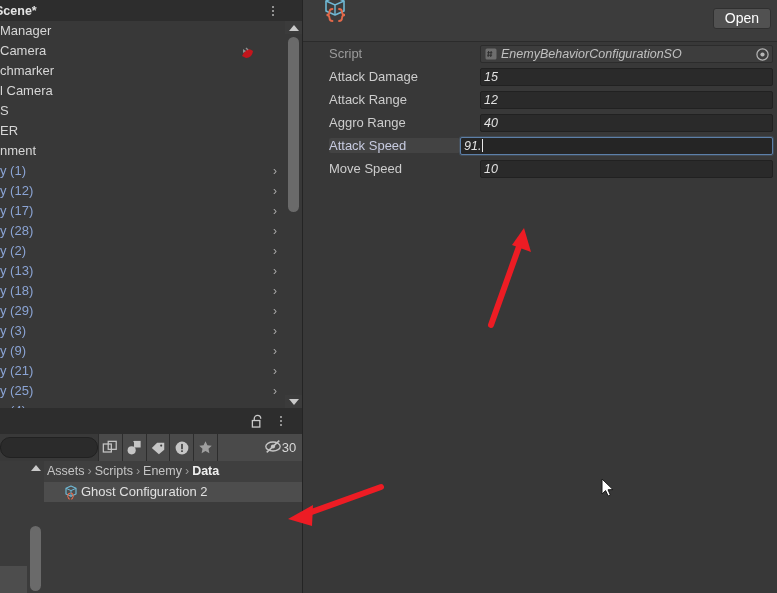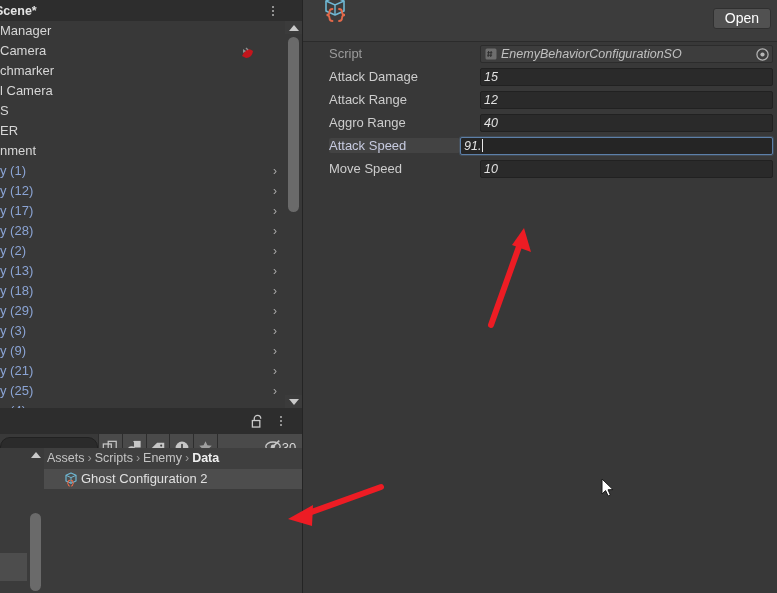--- a/index.html
+++ b/index.html
@@ -178,21 +178,21 @@
   .tb-btn.wide {
     width: 54px;
     gap: 0;
     font-size: 13px;
     color: #d8d8d8;
     padding-left: 40px;
   }
 
   #project-body {
     position: absolute;
-    left: 0; top: 40px; width: 302px; bottom: 0;
+    left: 0; top: 53px; width: 302px; bottom: 0;
     background: #0ea5e9;
   }
   #project-tree {
     position: absolute;
     left: 0; top: 0; width: 27px; bottom: 0;
     background: #3b3b3b;
   }
   #project-tree .sel {
     position: absolute;
     left: 0; right: 0;

